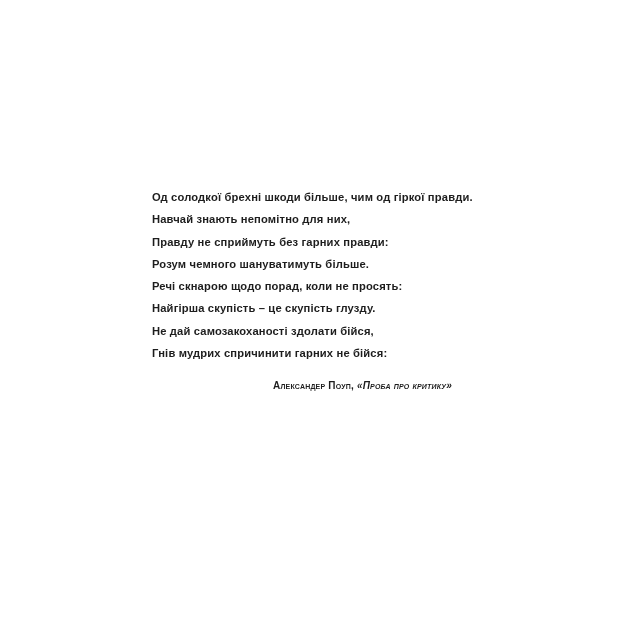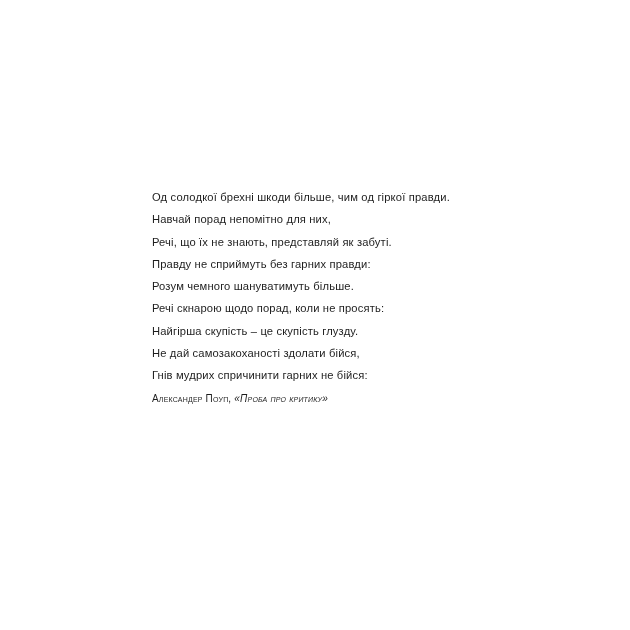--- a/index.html
+++ b/index.html
@@ -12,36 +12,38 @@
     background: #ffffff;
     font-family: "Liberation Sans", sans-serif;
     color: #1a1a1a;
     overflow: hidden;
   }
   .page {
     position: relative;
     width: 518px;
     height: 630px;
     box-sizing: border-box;
+    font-weight: bold;
   }
   .poem-block {
     position: absolute;
     left: 152px;
     top: 186px;
     width: 340px;
   }
   .poem-line {
     font-size: 11.2px;
     line-height: 22.3px;
     letter-spacing: 0.15px;
     color: #1d1d1d;
     white-space: nowrap;
   }
   .attribution {
-    margin-top: 6px;
+    margin-top: 16px;
+    text-align: right;
     width: 300px;
     font-size: 10px;
     letter-spacing: 0.2px;
     color: #1d1d1d;
   }
   .attribution .author {
     font-variant: small-caps;
     text-transform: none;
   }
   .attribution .work {
@@ -49,22 +51,21 @@
     font-variant: small-caps;
   }
 </style>
 </head>
 <body>
 
 <div class="page">
 
   <div class="poem-block">
     <div class="poem-line">Од солодкої брехні шкоди більше, чим од гіркої правди.</div>
-    <div class="poem-line">Навчай порад непомітно для них,</div>
-    <div class="poem-line">Речі, що їх не знають, представляй як забуті.</div>
+    <div class="poem-line">Навчай знають непомітно для них,</div>
     <div class="poem-line">Правду не сприймуть без гарних правди:</div>
     <div class="poem-line">Розум чемного шануватимуть більше.</div>
     <div class="poem-line">Речі скнарою щодо порад, коли не просять:</div>
     <div class="poem-line">Найгірша скупість – це скупість глузду.</div>
     <div class="poem-line">Не дай самозакоханості здолати бійся,</div>
     <div class="poem-line">Гнів мудрих спричинити гарних не бійся:</div>
 
     <div class="attribution">
       <span class="author">Александер Поуп,</span>
       <span class="work">«Проба про критику»</span>

